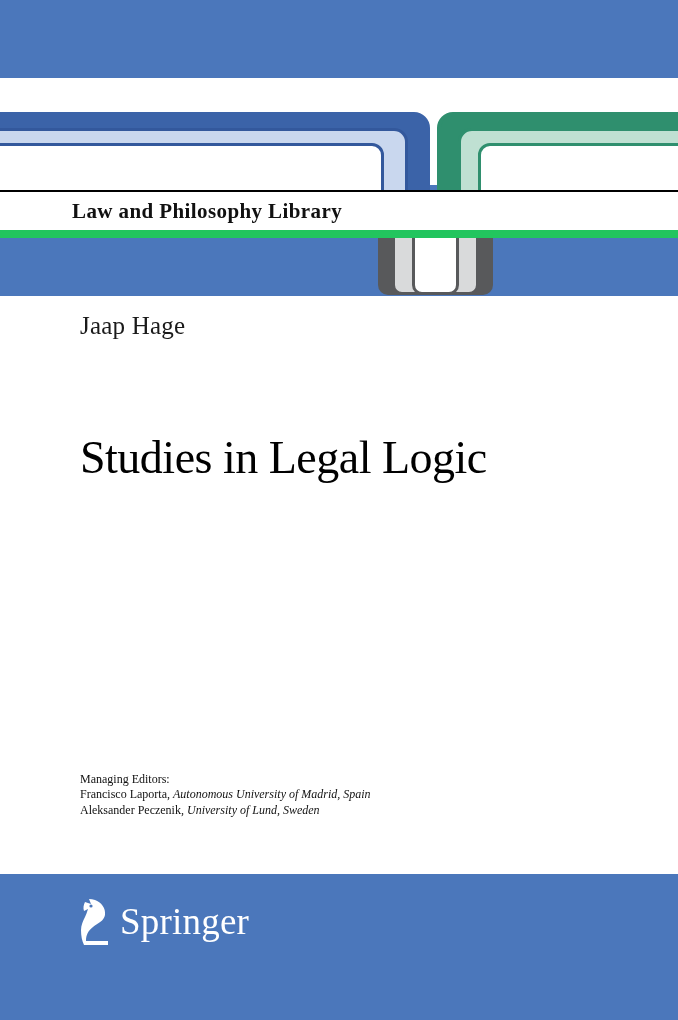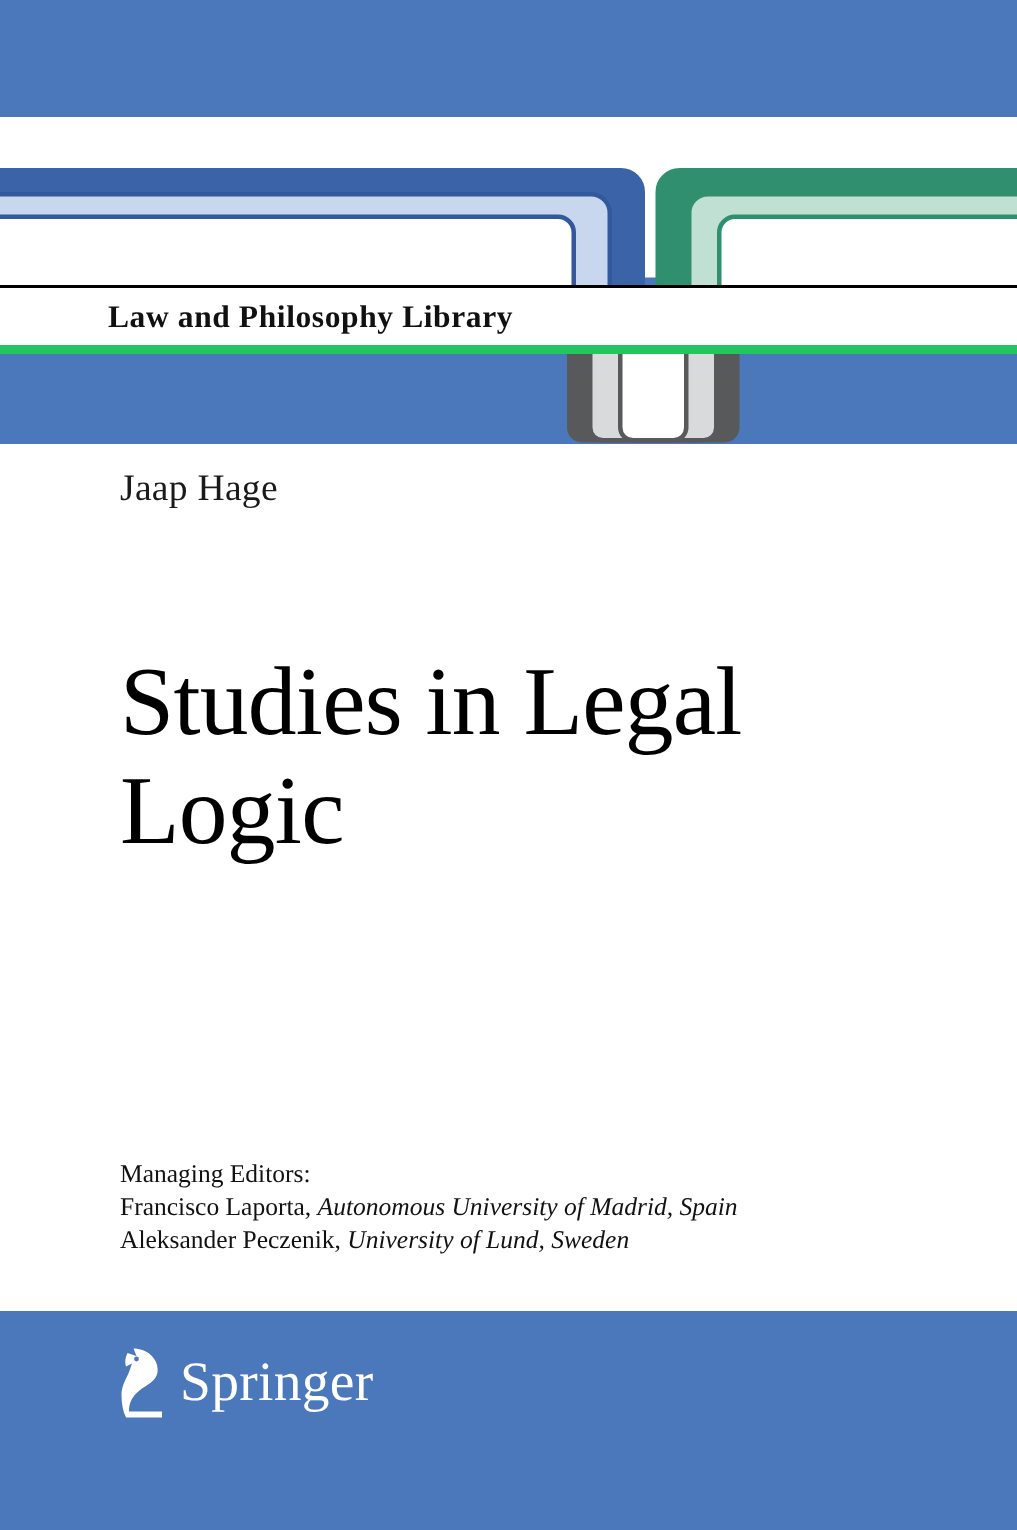--- a/index.html
+++ b/index.html
@@ -124,21 +124,21 @@
 
   
   .series-band {
     position: absolute;
     left: 0;
     top: 190px;
     width: 678px;
     height: 38px;
     background: #ffffff;
     border-top: 2px solid #000000;
-    border-bottom: 6px solid #22c55e;
+    border-bottom: 8px solid #22c55e;
     display: flex;
     align-items: center;
     z-index: 5;
   }
   .series-title {
     margin-left: 72px;
     font-family: "Liberation Serif", serif;
     font-size: 21px;
     font-weight: bold;
     color: #111111;
@@ -164,32 +164,32 @@
     color: #1a1a1a;
     letter-spacing: 0.2px;
   }
 
   .book-title {
     position: absolute;
     left: 80px;
     top: 432px;
     width: 560px;
     font-family: "Liberation Serif", serif;
-    font-size: 65px;
+    font-size: 46px;
     color: #000000;
     letter-spacing: -0.5px;
     line-height: 1.12;
   }
 
   .editors {
     position: absolute;
     left: 80px;
     top: 772px;
     font-family: "Liberation Serif", serif;
-    font-size: 17px;
+    font-size: 12px;
     color: #111111;
     line-height: 1.28;
   }
   .editors .heading { }
   .editors .aff { font-style: italic; }
 
   
   .logo-wrap {
     position: absolute;
     left: 74px;

